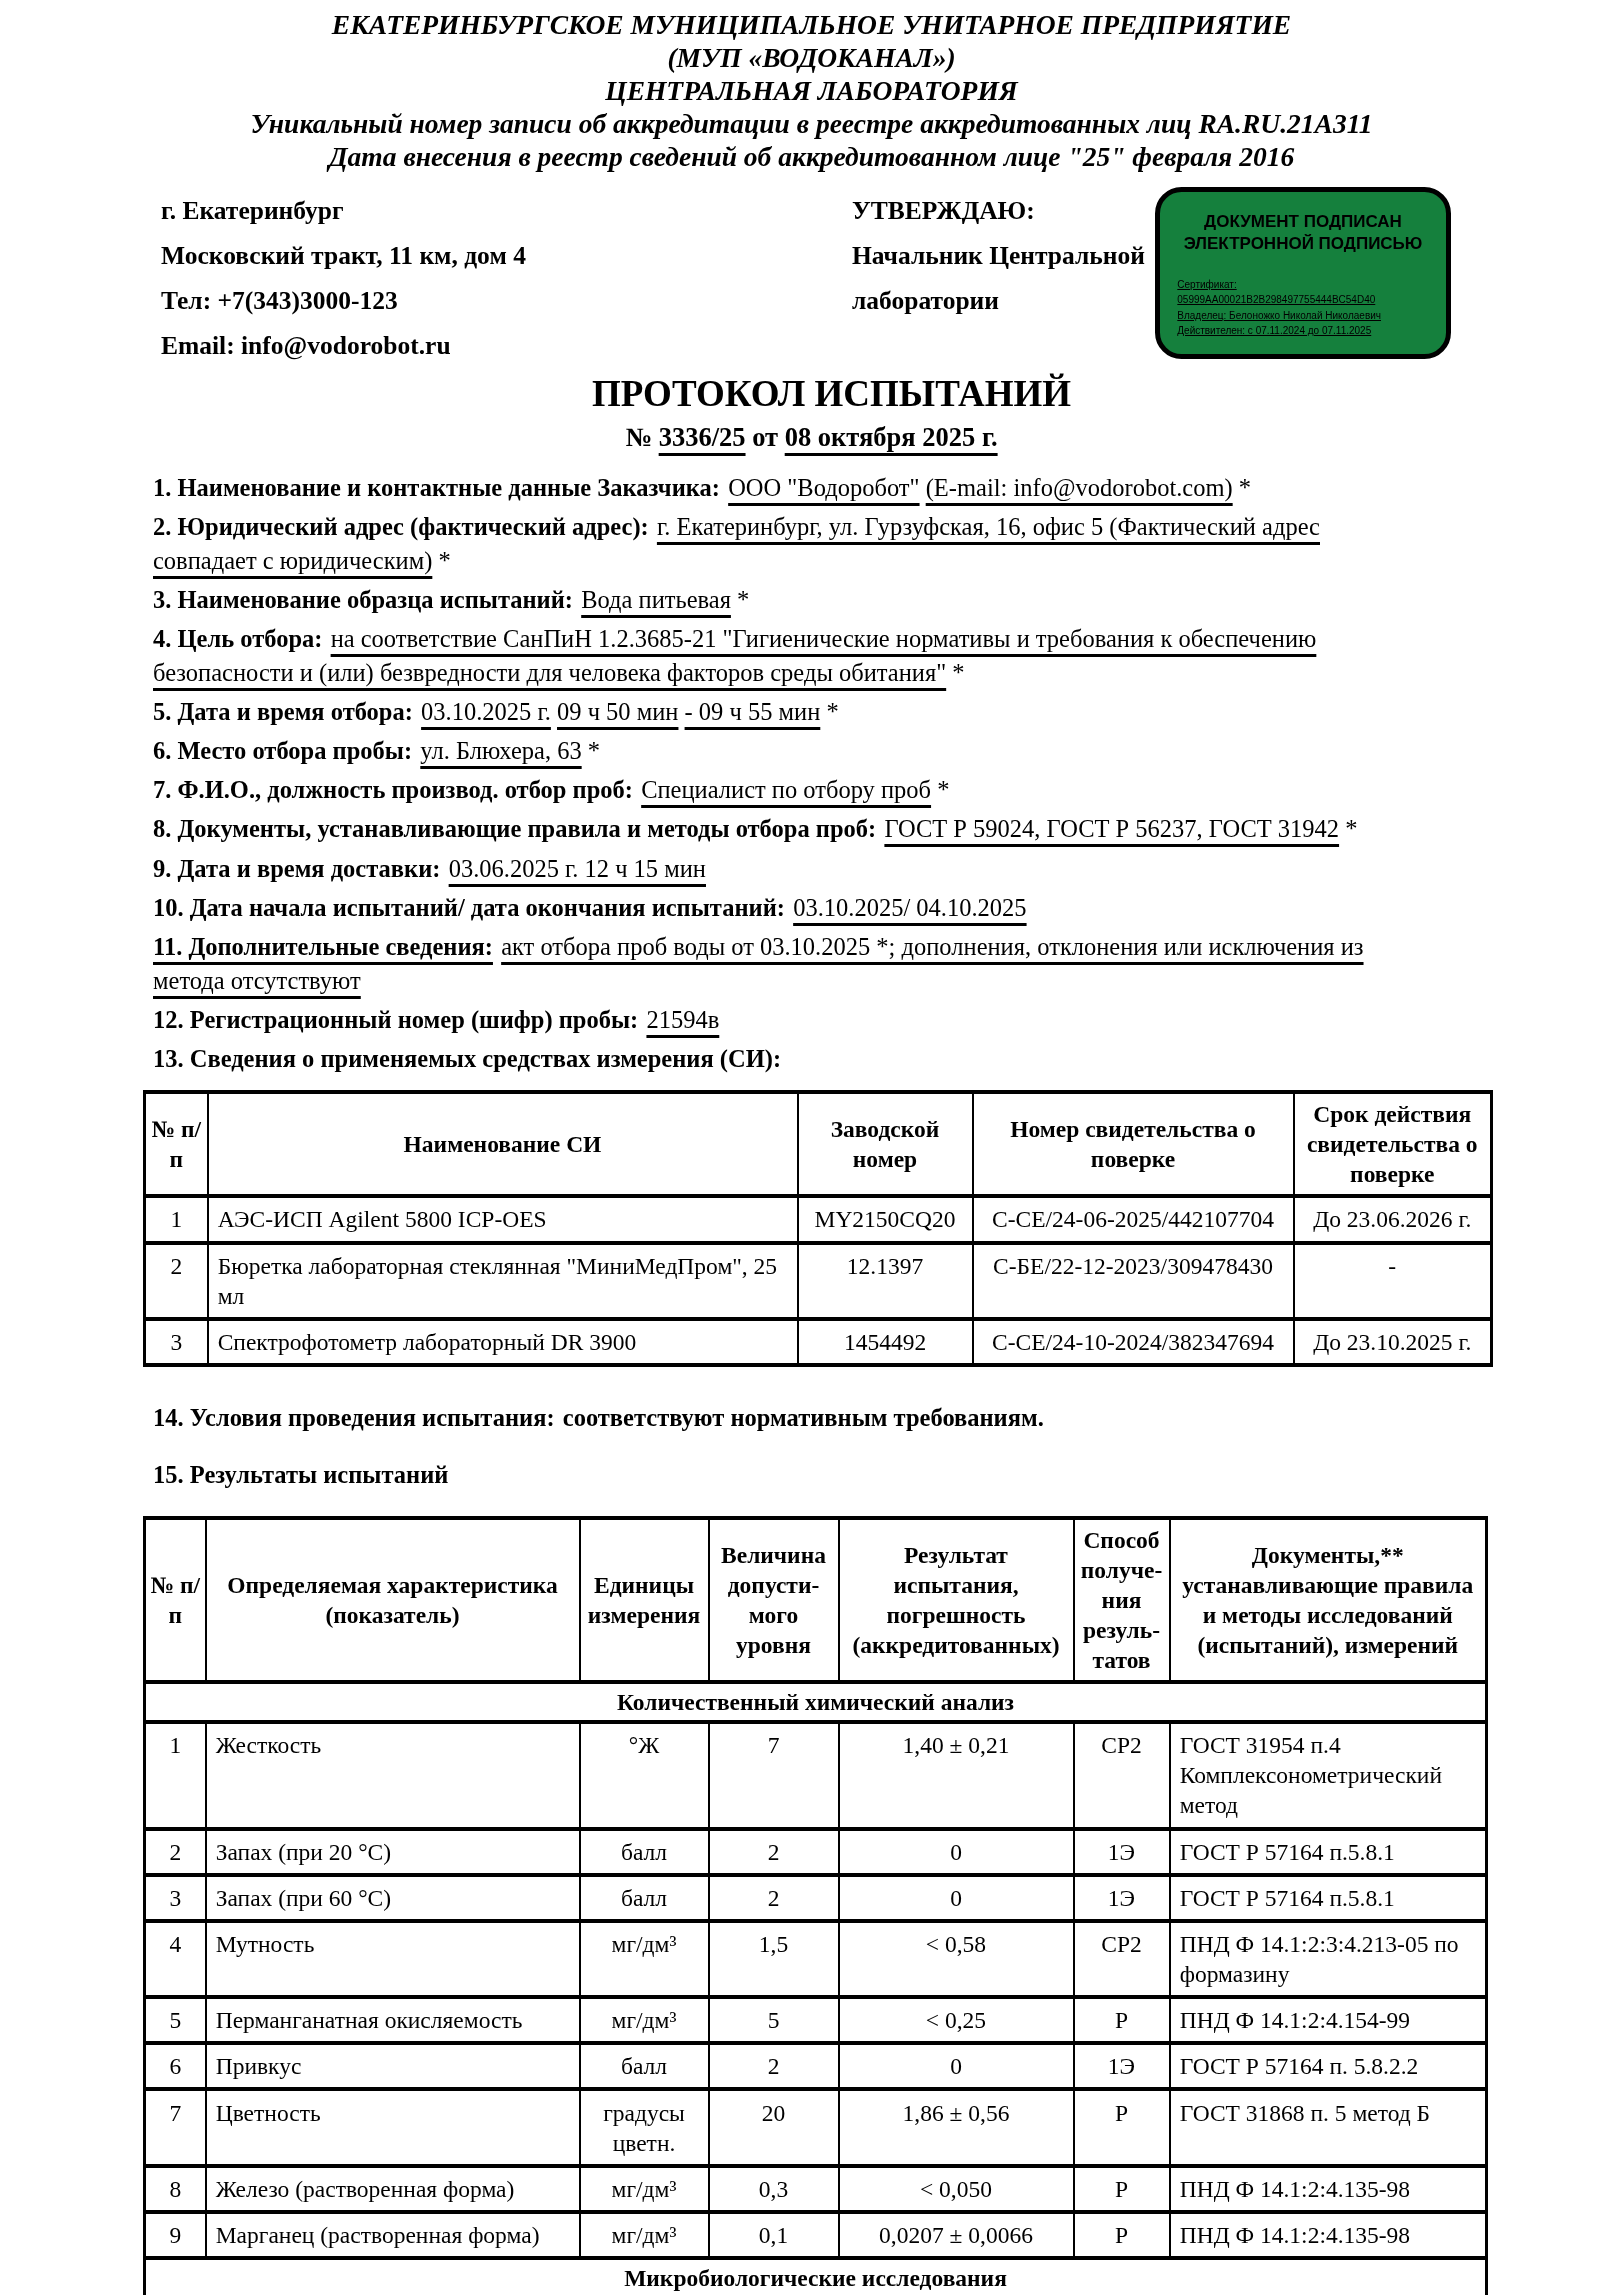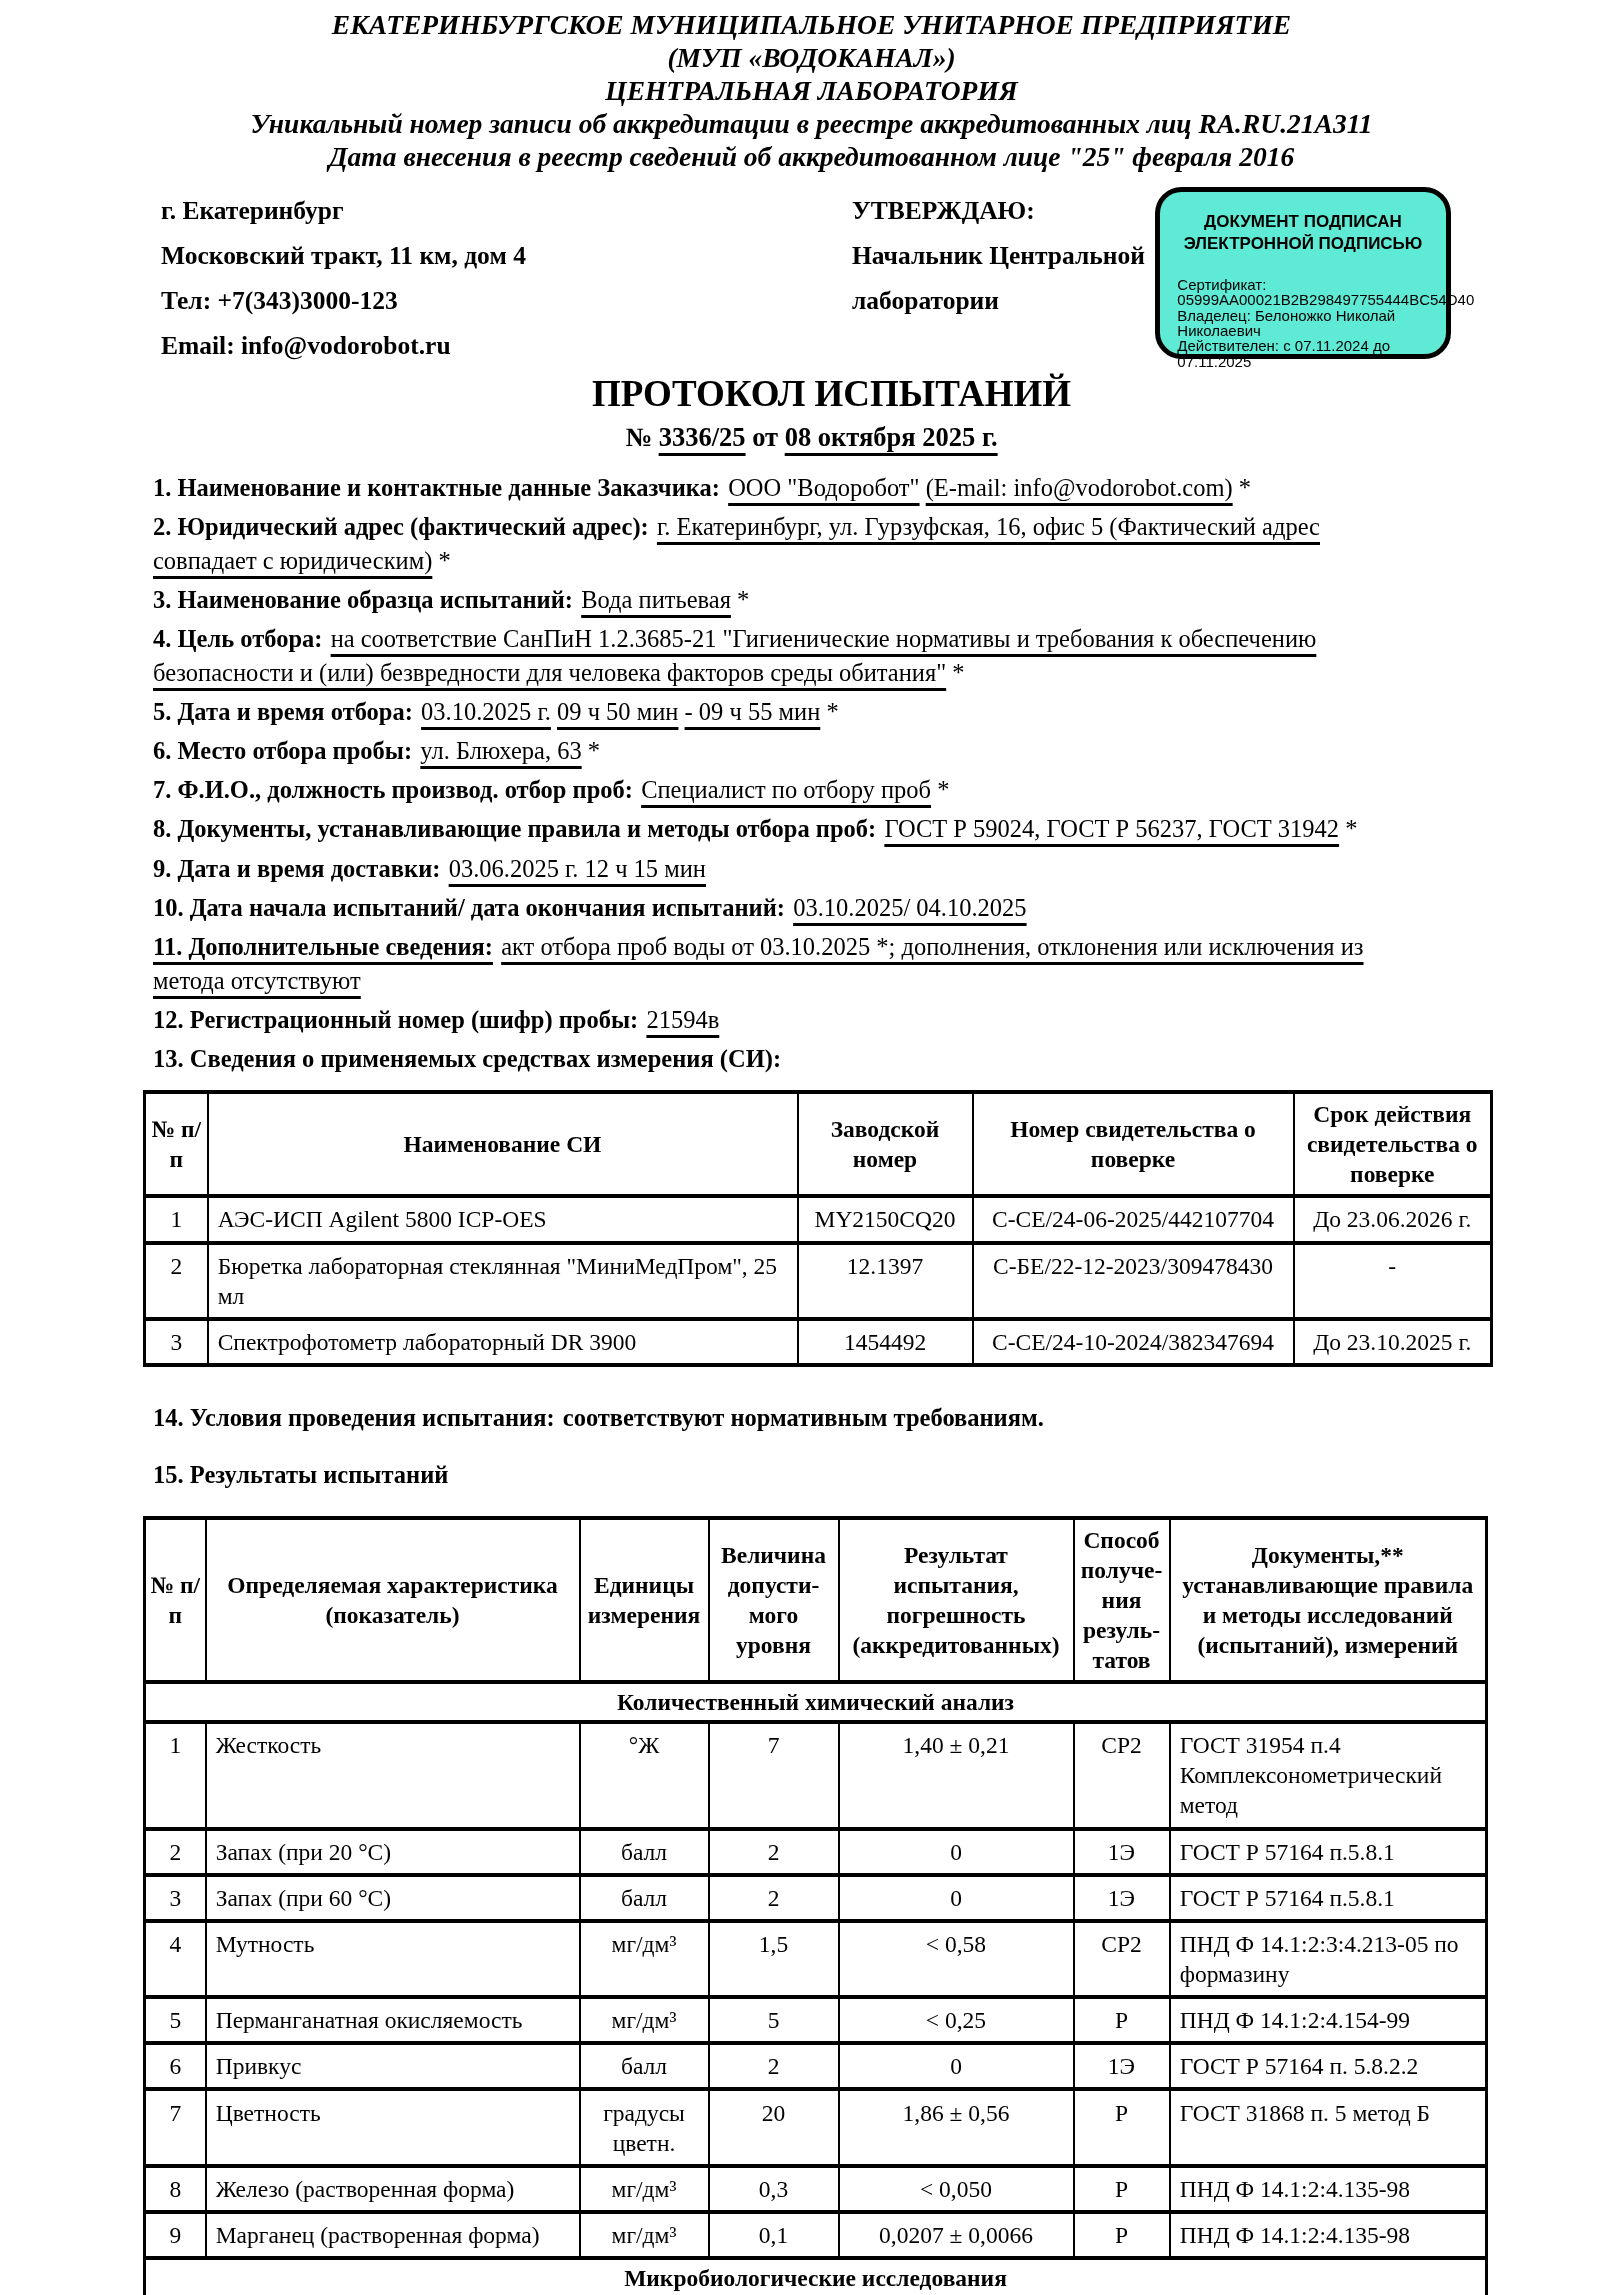--- a/index.html
+++ b/index.html
@@ -5,24 +5,24 @@
   html,body{margin:0;padding:0;background:#ffffff;}
   .page{position:relative;width:1623px;height:2295px;background:#fff;color:#000;
         font-family:"Liberation Serif","DejaVu Serif",serif;overflow:hidden;}
   .org{text-align:center;font-weight:bold;font-size:27.5px;line-height:33px;padding-top:8.2px;}
   .org p{margin:0;font-style:italic;}
   .info{position:relative;margin-top:11.2px;height:169px;}
   .addr{position:absolute;left:153px;top:0;font-weight:bold;font-size:25.5px;line-height:37px;}
   .addr p,.appr p{margin:8px;}
   .appr{position:absolute;left:844px;top:0;font-weight:bold;font-size:25.5px;line-height:37px;}
   .stamp{position:absolute;left:1155px;top:3.1px;width:286px;height:162px;border:5.1px solid #000;
-         border-radius:26.5px;font-family:"Liberation Sans","DejaVu Sans",sans-serif;background:#5eead4;}
+         border-radius:26.5px;font-family:"Liberation Sans","DejaVu Sans",sans-serif;background:#15803d;}
   .stamp .t{margin-top:18.4px;text-align:center;font-size:17px;font-weight:bold;line-height:22.4px;}
   .stamp .t p{margin:0;}
-  .stamp .d{margin:21.4px 10.2px 0 17.3px;font-size:15px;line-height:15.3px;}
+  .stamp .d{margin:21.4px 10.2px 0 17.3px;font-size:10px;line-height:15.3px;text-decoration:underline;}
   .stamp .d p{margin:0;}
   .title{text-align:center;font-weight:bold;font-size:37px;margin-top:19px;padding-left:40px;}
   .pnum{text-align:center;font-weight:bold;font-size:26.5px;margin-top:7.1px;}
   .items{margin:17.3px 107px 0 153px;font-size:24.5px;line-height:34px;}
   .item{margin:0 0 5.1px 0;}
   #items-b .item{margin-bottom:23.5px;}
   .lbl{font-weight:bold;margin-right:8.2px;}
   .u{text-decoration:underline;text-decoration-thickness:2.5px;text-underline-offset:6.6px;}
   .b{font-weight:bold;}
   table{border-collapse:collapse;table-layout:fixed;margin-left:143px;border:3.6px solid #000;}

